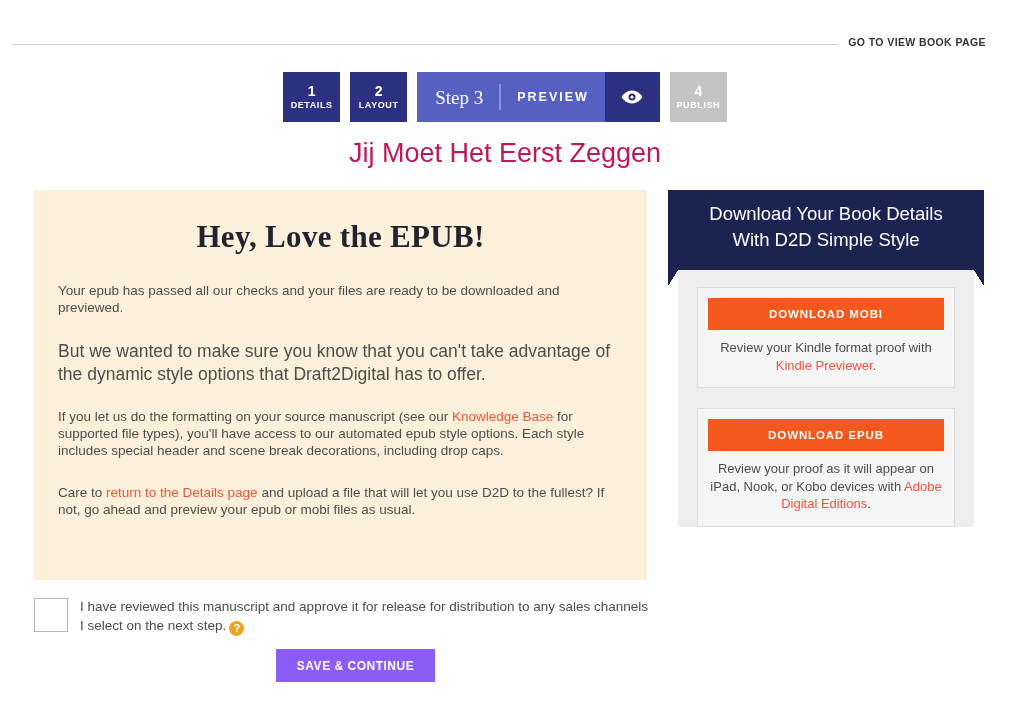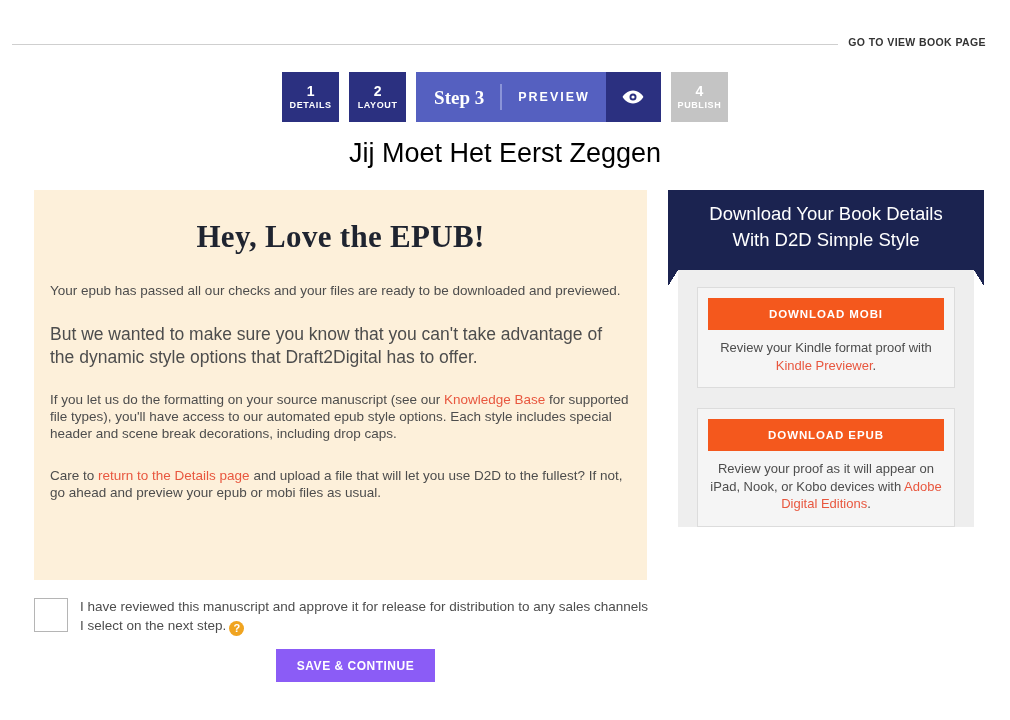--- a/index.html
+++ b/index.html
@@ -49,47 +49,47 @@
 
   .step-active {
     display: flex; align-items: stretch; height: 50px;
   }
   .step-active .body {
     background: #5560c0; display: flex; align-items: center;
     padding: 0 16px 0 18px; gap: 0;
   }
   .step-active .step-word {
     font-family: "Liberation Serif", serif;
-    font-size: 19px; font-weight: bold; color: #ffffff; line-height: 1;
+    font-size: 19px; font-weight: normal; color: #ffffff; line-height: 1;
     white-space: nowrap;
   }
   .step-active .divider {
     width: 2px; height: 26px; background: #8b94d8; margin: 0 16px;
   }
   .step-active .preview-word {
     font-size: 12.5px; font-weight: bold; color:#fff; letter-spacing: 2px;
   }
   .step-active .eyebox {
     background: #2b3080; width: 55px; display: flex;
     align-items: center; justify-content: center;
   }
   .eye-svg { display:block; }
 
   
   .book-title {
     position: absolute; left: 0; top: 138px; width: 1010px;
-    text-align: center; font-size: 27px; color: #000000; font-weight: 400;
+    text-align: center; font-size: 27px; color: #be185d; font-weight: 400;
   }
 
   
   .cream {
     position: absolute; left: 34px; top: 190px;
     width: 613px; height: 390px;
     background: #fdf0da;
-    padding: 0 16px;
+    padding: 0 24px;
   }
   .cream-h1 {
     text-align: center;
     font-family: "Liberation Serif", serif;
     font-size: 31px; font-weight: bold; color: #1f2430;
     margin: 0; padding-top: 29px; letter-spacing: 0.3px;
   }
   .cream p {
     color: #4d4d4d; margin: 0;
   }

